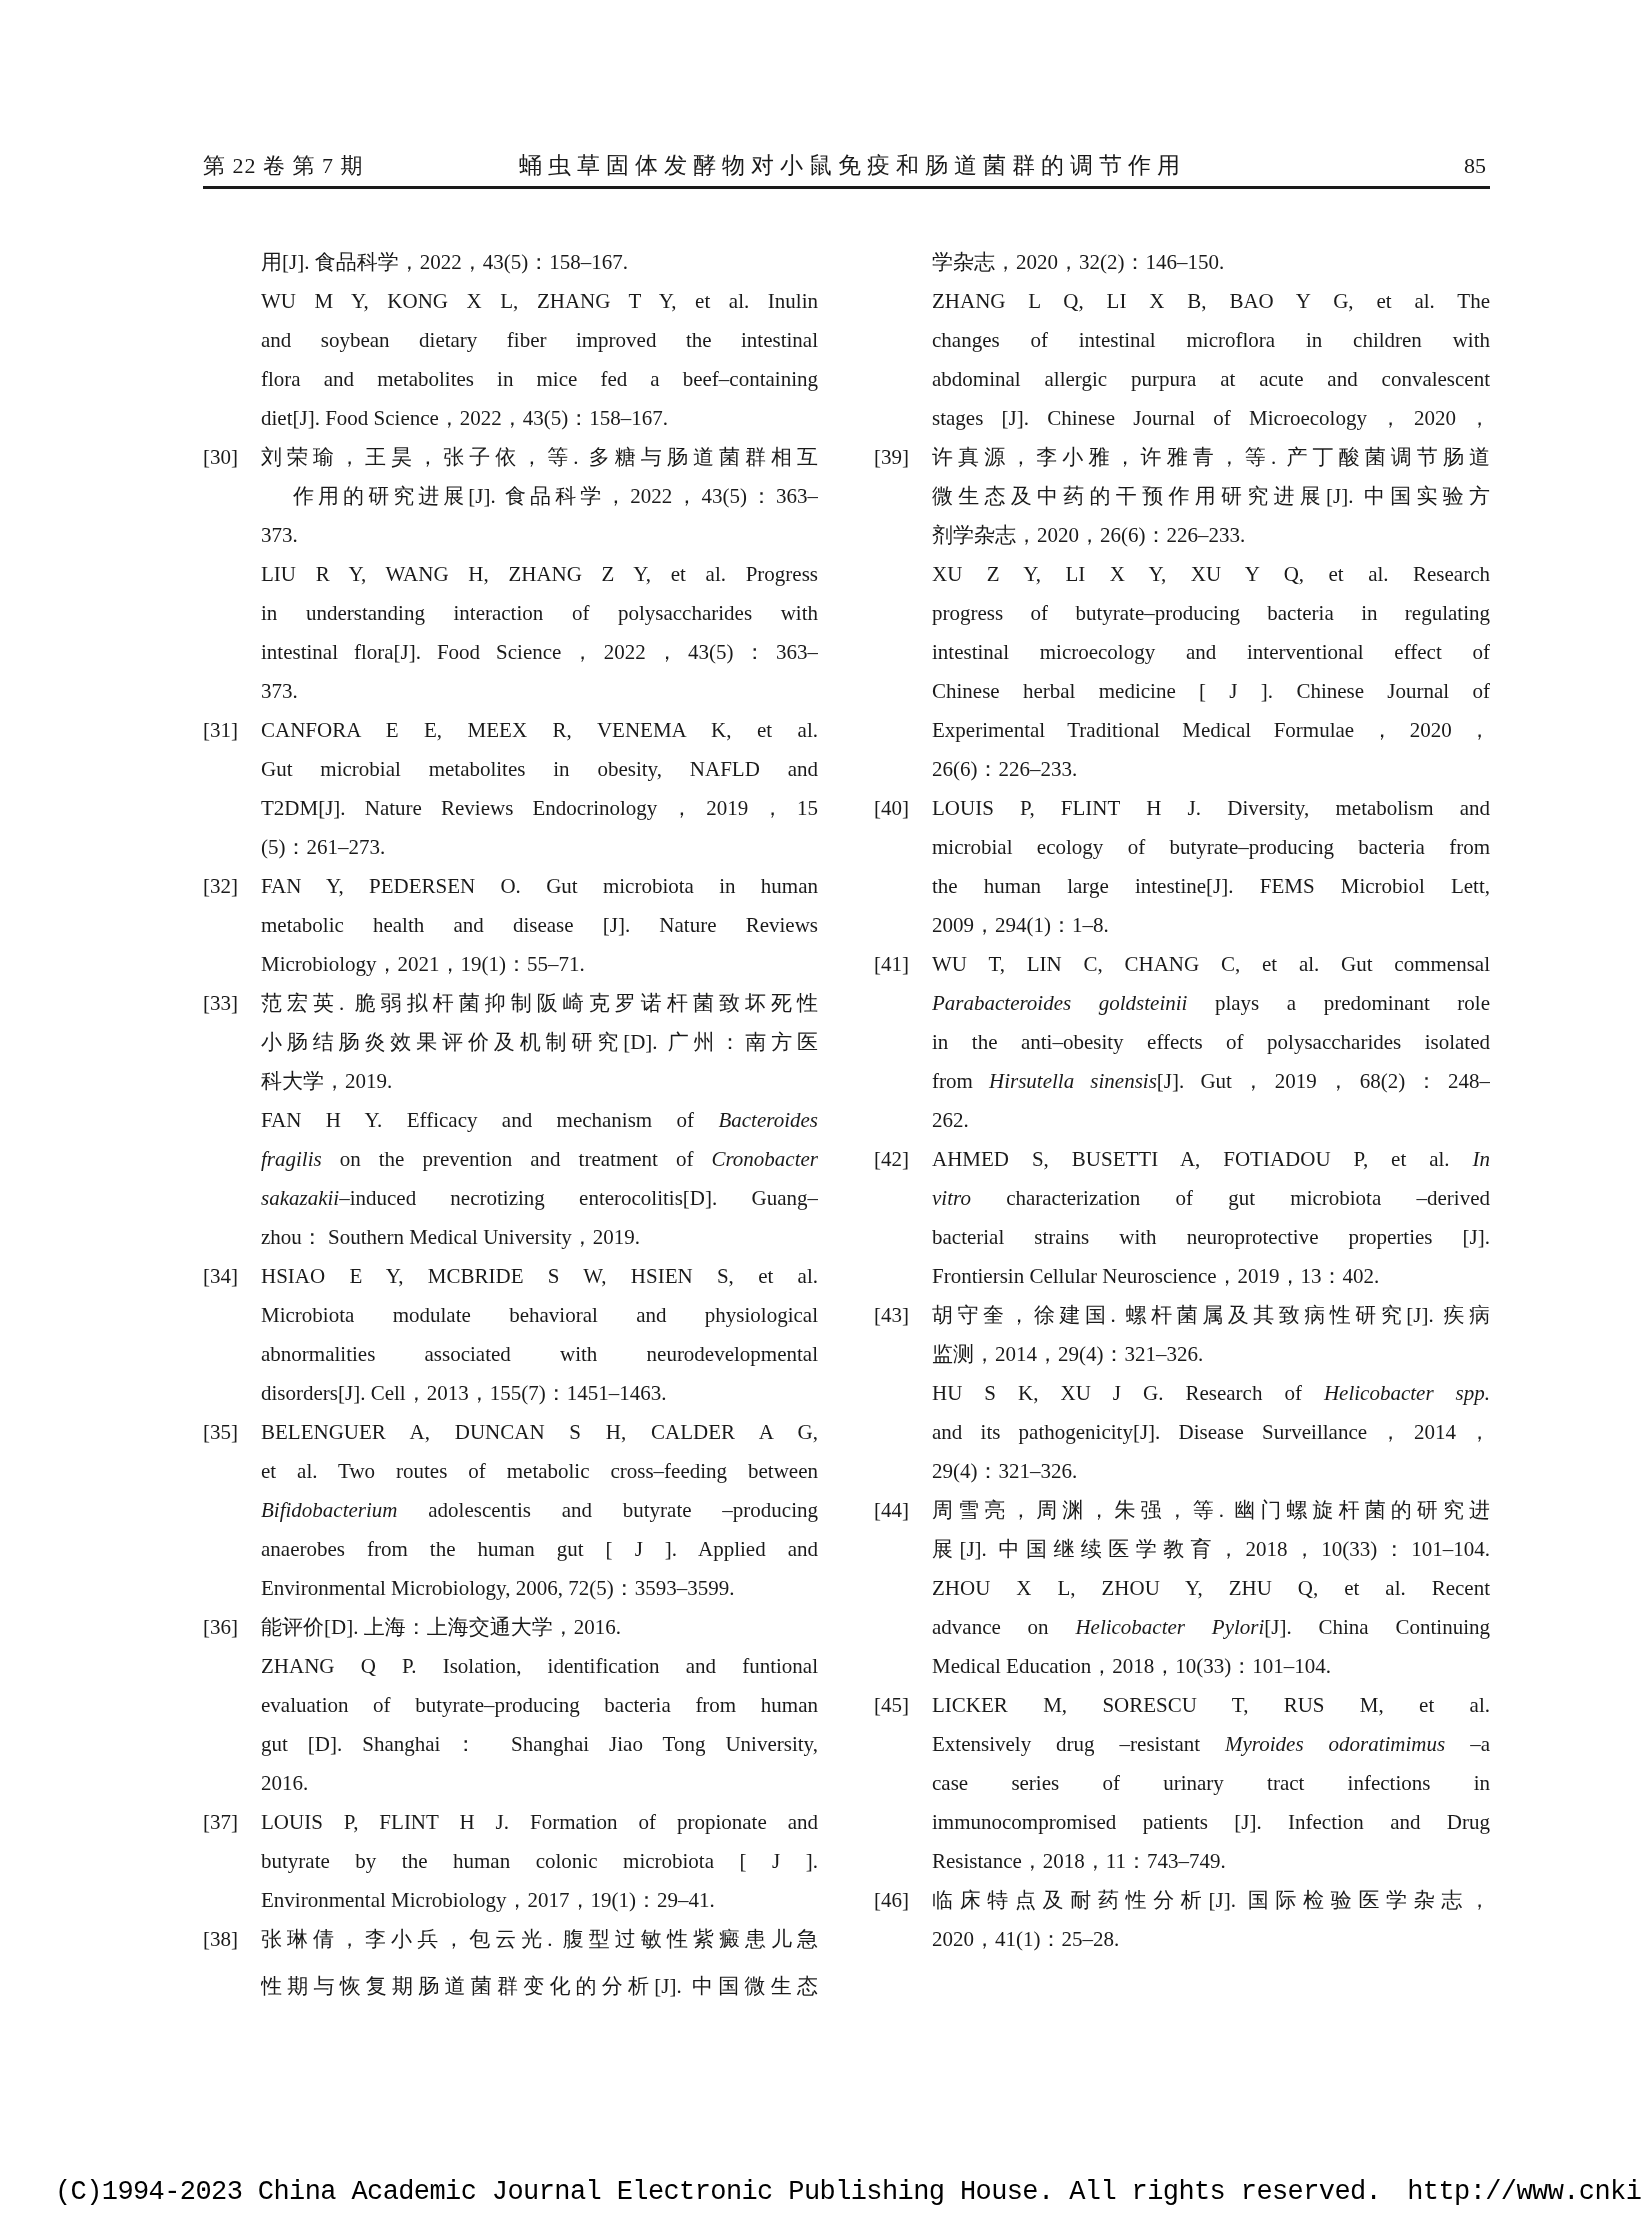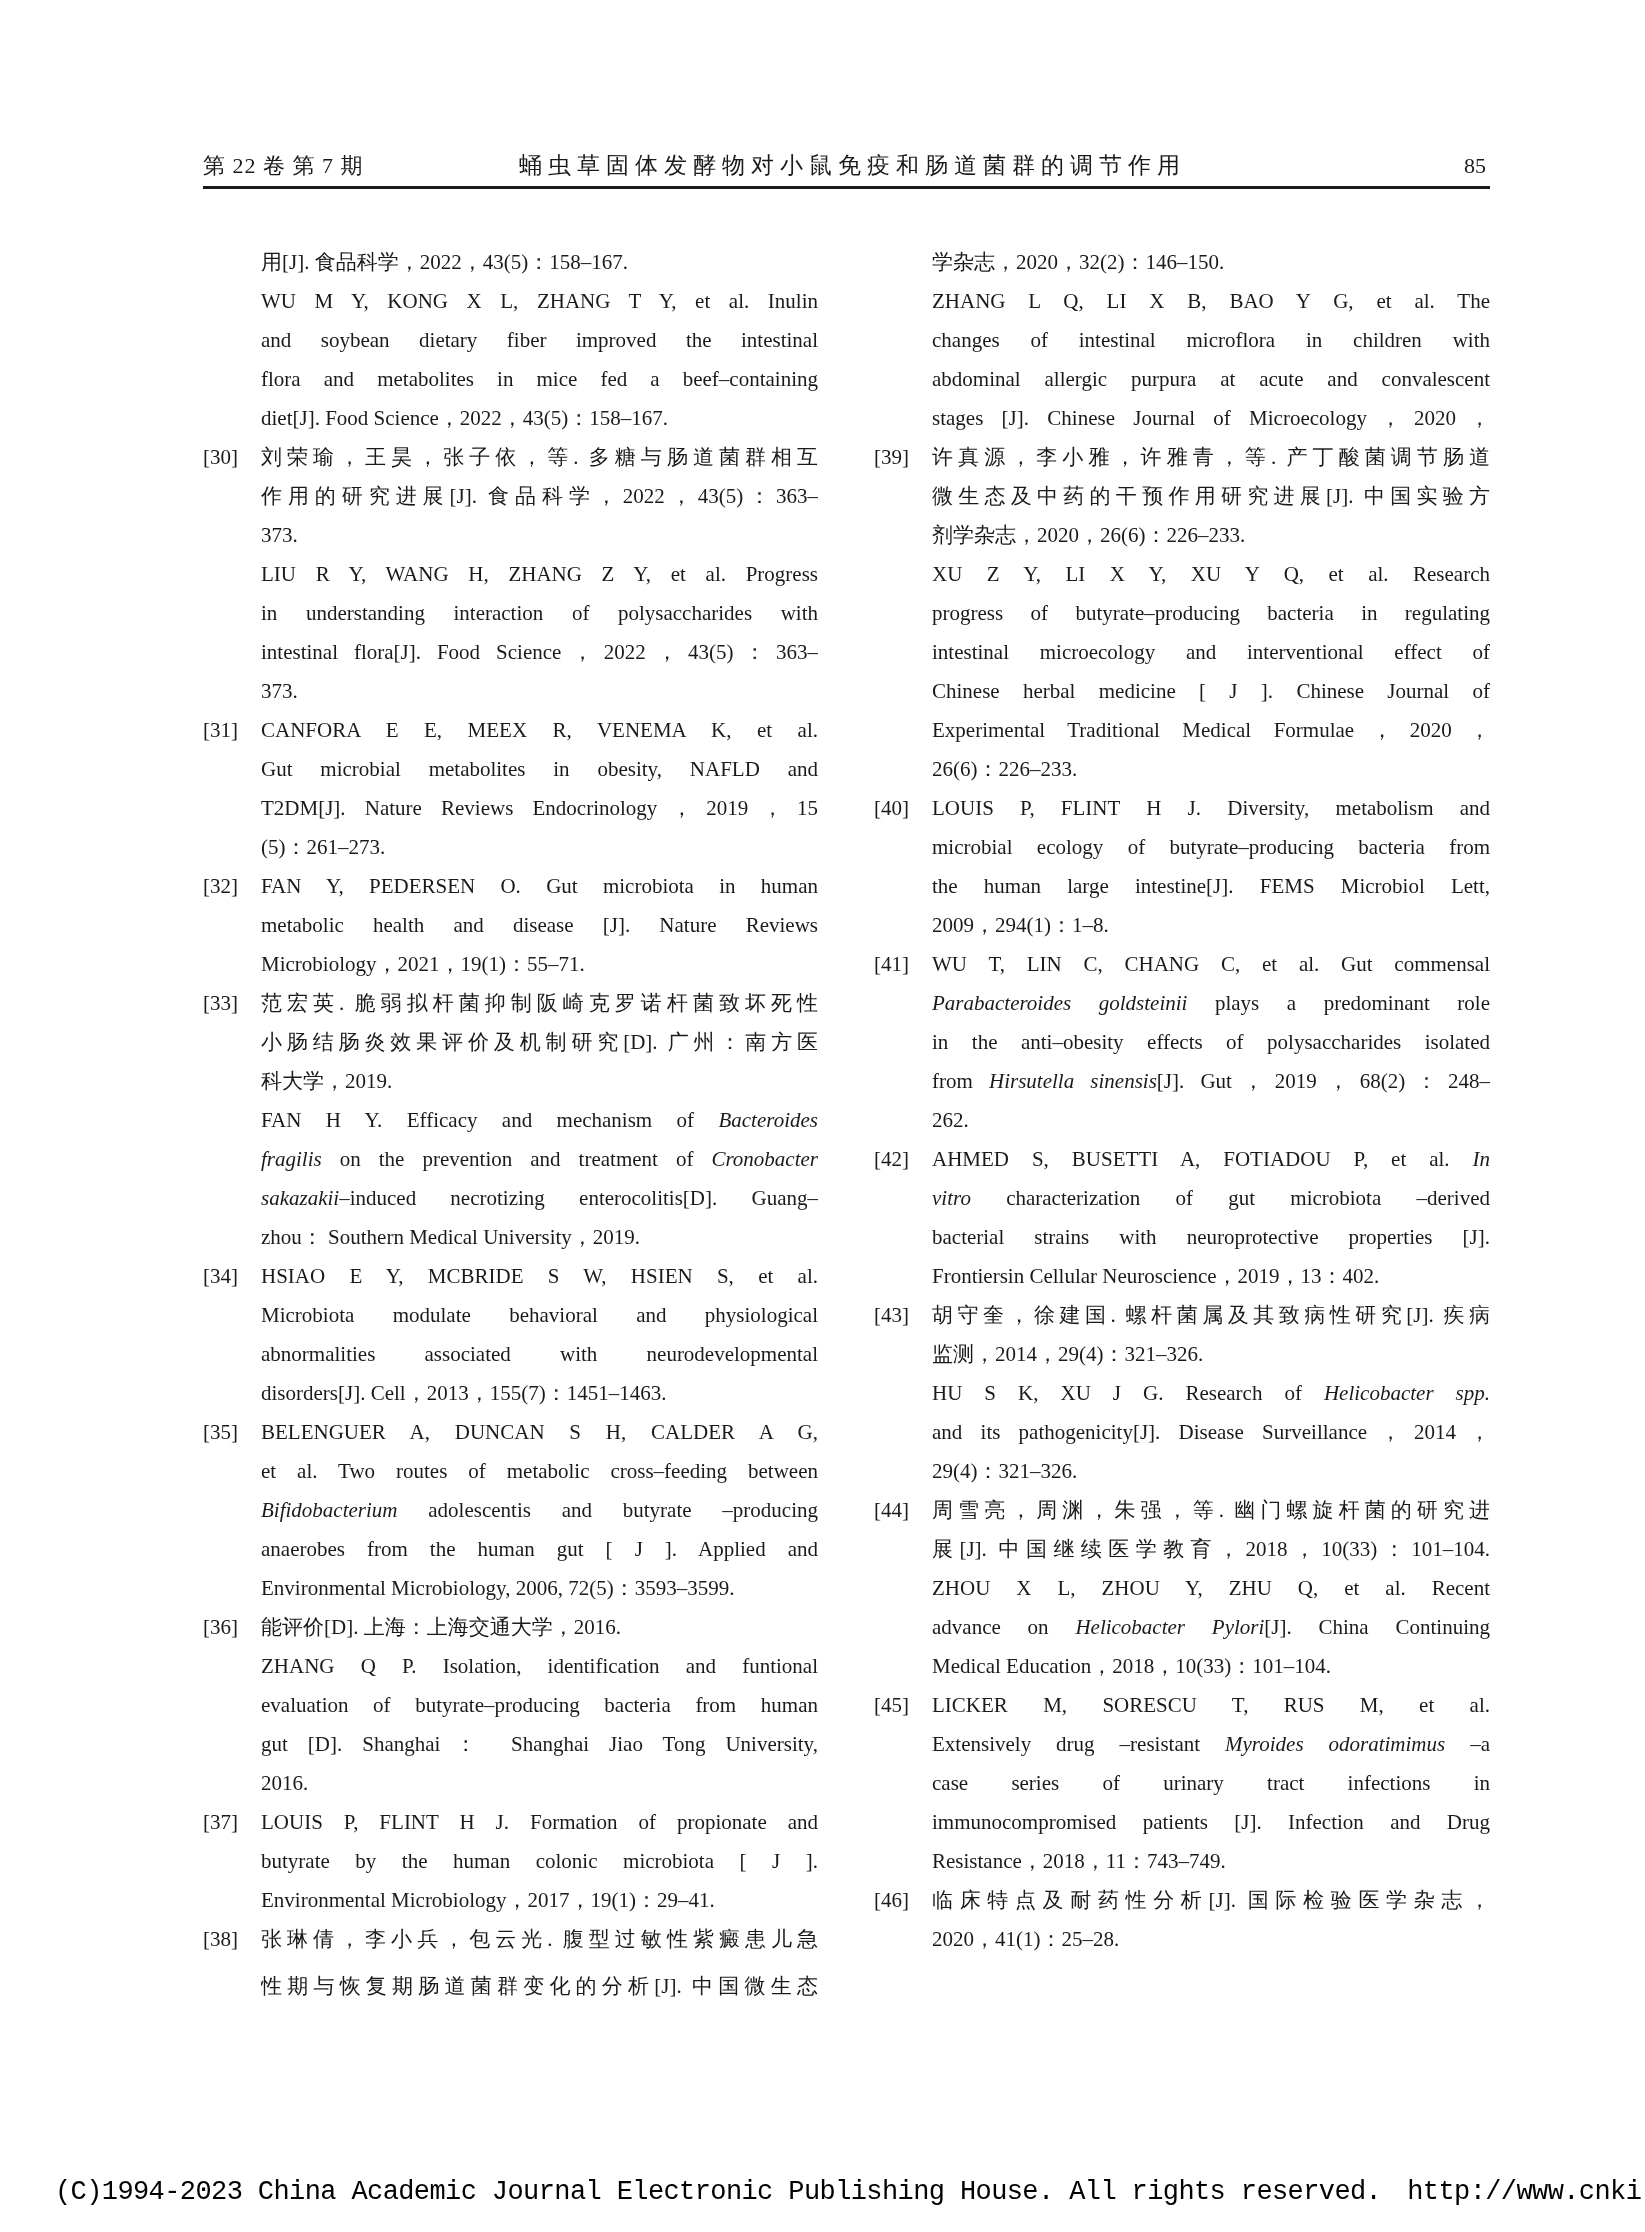--- a/index.html
+++ b/index.html
@@ -44,21 +44,21 @@
         <span class="line" style="white-space: normal; overflow: hidden;"><span>WU M Y, KONG X L, ZHANG T Y, et al. Inulin</span></span>
         <span class="line" style="white-space: normal; overflow: hidden;"><span>and soybean dietary fiber improved the intestinal</span></span>
         <span class="line" style="white-space: normal; overflow: hidden;"><span>flora and metabolites in mice fed a beef–containing</span></span>
         <span class="line end"><span>diet[J]. Food Science，2022，43(5)：158–167.</span></span>
       </div>
     </div>
     <div class="ref">
       <span class="ref-num">[30]</span>
       <div class="ref-body">
         <span class="line" style="white-space: normal; overflow: hidden;"><span>刘荣瑜，王昊，张子依，等. 多糖与肠道菌群相互</span></span>
-        <span class="line" style="white-space: normal; overflow: hidden;"><span>作用的研究进展[J]. 食品科学，2022，43(5)：363–</span></span>
+        <span class="line" style="white-space: normal; overflow: hidden; margin-left: 32px;"><span>作用的研究进展[J]. 食品科学，2022，43(5)：363–</span></span>
         <span class="line end"><span>373.</span></span>
         <span class="line" style="white-space: normal; overflow: hidden;"><span>LIU R Y, WANG H, ZHANG Z Y, et al. Progress</span></span>
         <span class="line" style="white-space: normal; overflow: hidden;"><span>in understanding interaction of polysaccharides with</span></span>
         <span class="line" style="white-space: normal; overflow: hidden;"><span>intestinal flora[J]. Food Science，2022，43(5)：363–</span></span>
         <span class="line end"><span>373.</span></span>
       </div>
     </div>
     <div class="ref">
       <span class="ref-num">[31]</span>
       <div class="ref-body">

